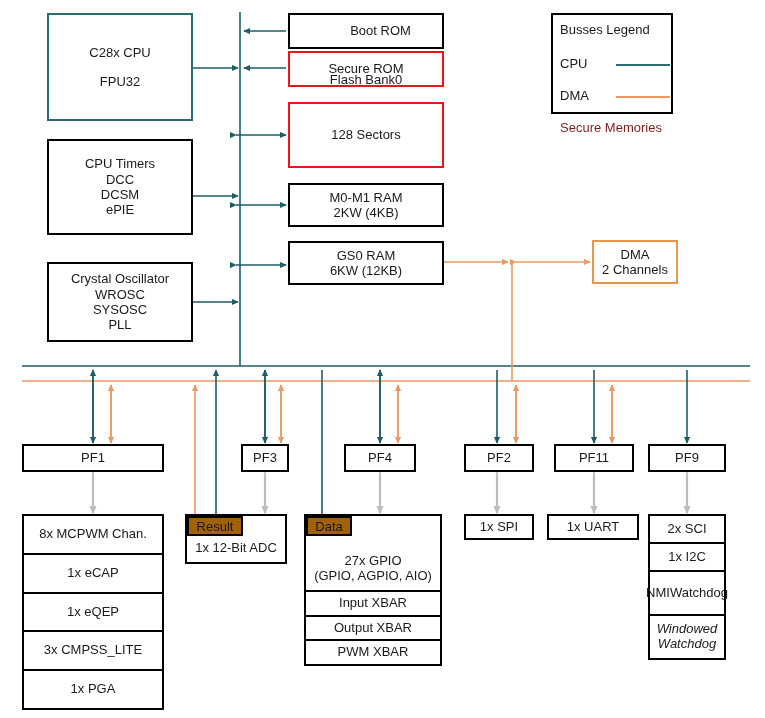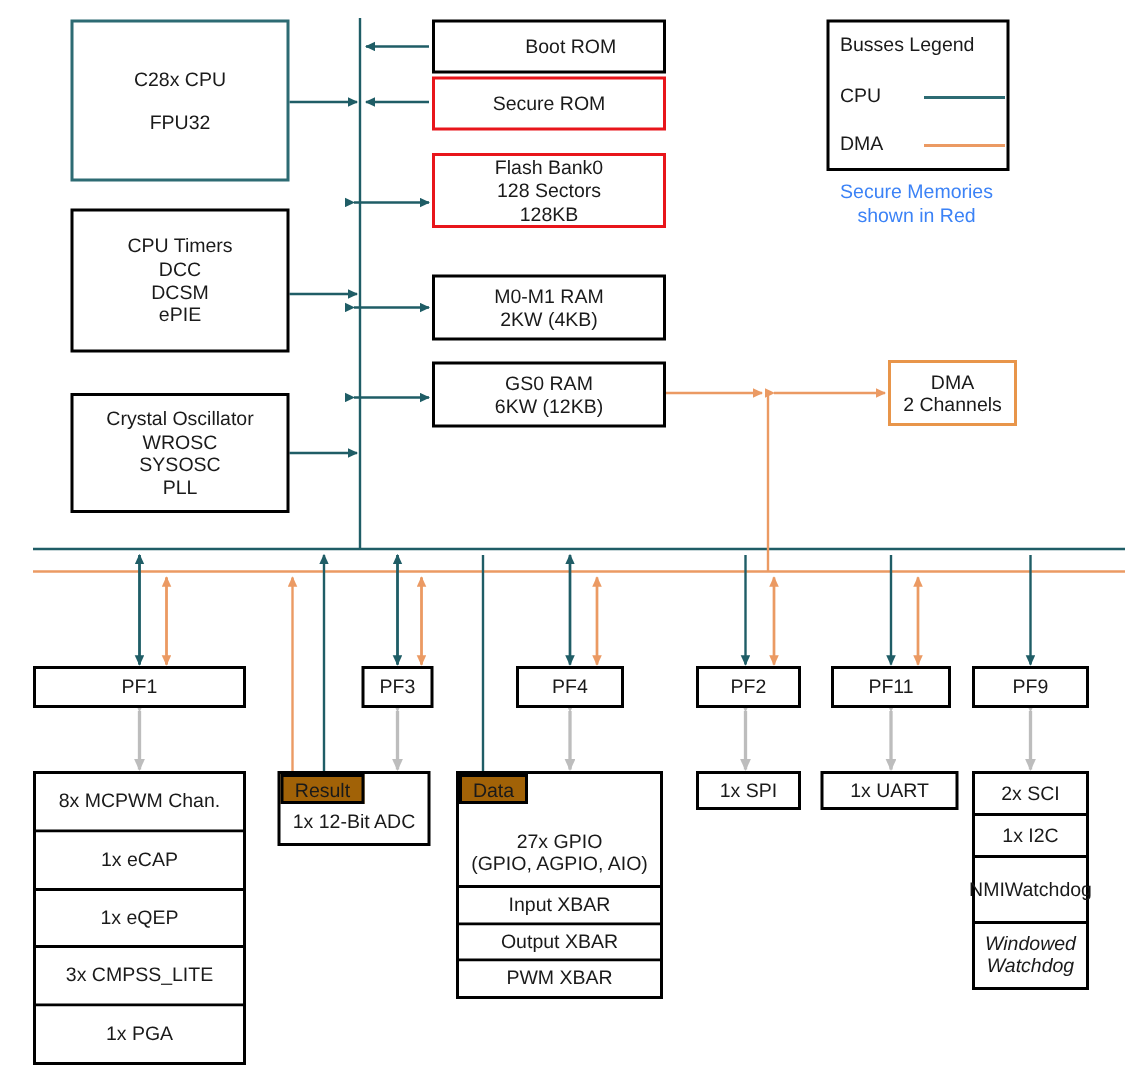--- a/index.html
+++ b/index.html
@@ -15,21 +15,21 @@
   .stack{position:absolute;box-sizing:border-box;border:2px solid #000;background:#fff;display:flex;flex-direction:column;}
   .stack .row{flex:1;display:flex;align-items:center;justify-content:center;text-align:center;
               font-size:13px;line-height:1.15;border-bottom:2px solid #000;background:#fff;}
   .stack .row:last-child{border-bottom:none;}
   .tag{position:absolute;box-sizing:border-box;border:2px solid #000;background:#a16207;
        font-size:13px;display:flex;align-items:center;justify-content:center;z-index:5;}
   .legendbox{position:absolute;box-sizing:border-box;border:2px solid #000;background:#fff;}
   .legend-title{position:absolute;font-size:13px;}
   .legend-key{position:absolute;font-size:13px;}
   .legend-line{position:absolute;height:0;border-top:2px solid #000;}
-  .note{position:absolute;text-align:center;font-size:13px;color:#3b82f6;line-height:1.25;width:180px;}
+  .note{position:absolute;text-align:center;font-size:13px;color:#7f1d1d;line-height:1.25;width:180px;}
   svg.wires{position:absolute;left:0;top:0;width:765px;height:718px;pointer-events:none;}
 </style>
 </head>
 <body>
 
 <div id="stage">
 
   <svg class="wires" viewBox="0 0 765 718">
     <defs>
       <marker id="ah-teal" markerWidth="7" markerHeight="7" refX="6.2" refY="3.2" orient="auto" markerUnits="userSpaceOnUse">
@@ -137,21 +137,21 @@
   </div>
 
   <div class="box blk" style="left:288px;top:13px;width:156px;height:36px;padding-left:29px;">
     <div>Boot ROM</div>
   </div>
 
   <div class="box red" style="left:288px;top:51px;width:156px;height:36px;">
     <div>Secure ROM</div>
   </div>
 
-  <div class="box red" style="left:288px;top:102px;width:156px;height:50px;">
+  <div class="box red" style="left:288px;top:102px;width:156px;height:66px;gap:40px;">
     <div>Flash Bank0</div>
     <div>128 Sectors</div>
     <div>128KB</div>
   </div>
 
   <div class="box blk" style="left:288px;top:183px;width:156px;height:44px;">
     <div>M0-M1 RAM</div>
     <div>2KW (4KB)</div>
   </div>
 
@@ -167,21 +167,20 @@
 
   <div class="legendbox" style="left:551px;top:13px;width:122px;height:101px;"></div>
   <div class="legend-title" style="left:560px;top:22px;">Busses Legend</div>
   <div class="legend-key" style="left:560px;top:56px;">CPU</div>
   <div class="legend-line" style="left:616px;top:64px;width:54px;border-top-color:#2d6b73;"></div>
   <div class="legend-key" style="left:560px;top:88px;">DMA</div>
   <div class="legend-line" style="left:616px;top:96px;width:54px;border-top-color:#eb9a63;"></div>
 
   <div class="note" style="left:521px;top:120px;">
     <div>Secure Memories</div>
-    <div>shown in Red</div>
   </div>
 
   <div class="box blk" style="left:22px;top:444px;width:142px;height:28px;">
     <div>PF1</div>
   </div>
   <div class="box blk" style="left:241px;top:444px;width:48px;height:28px;">
     <div>PF3</div>
   </div>
   <div class="box blk" style="left:344px;top:444px;width:72px;height:28px;">
     <div>PF4</div>

